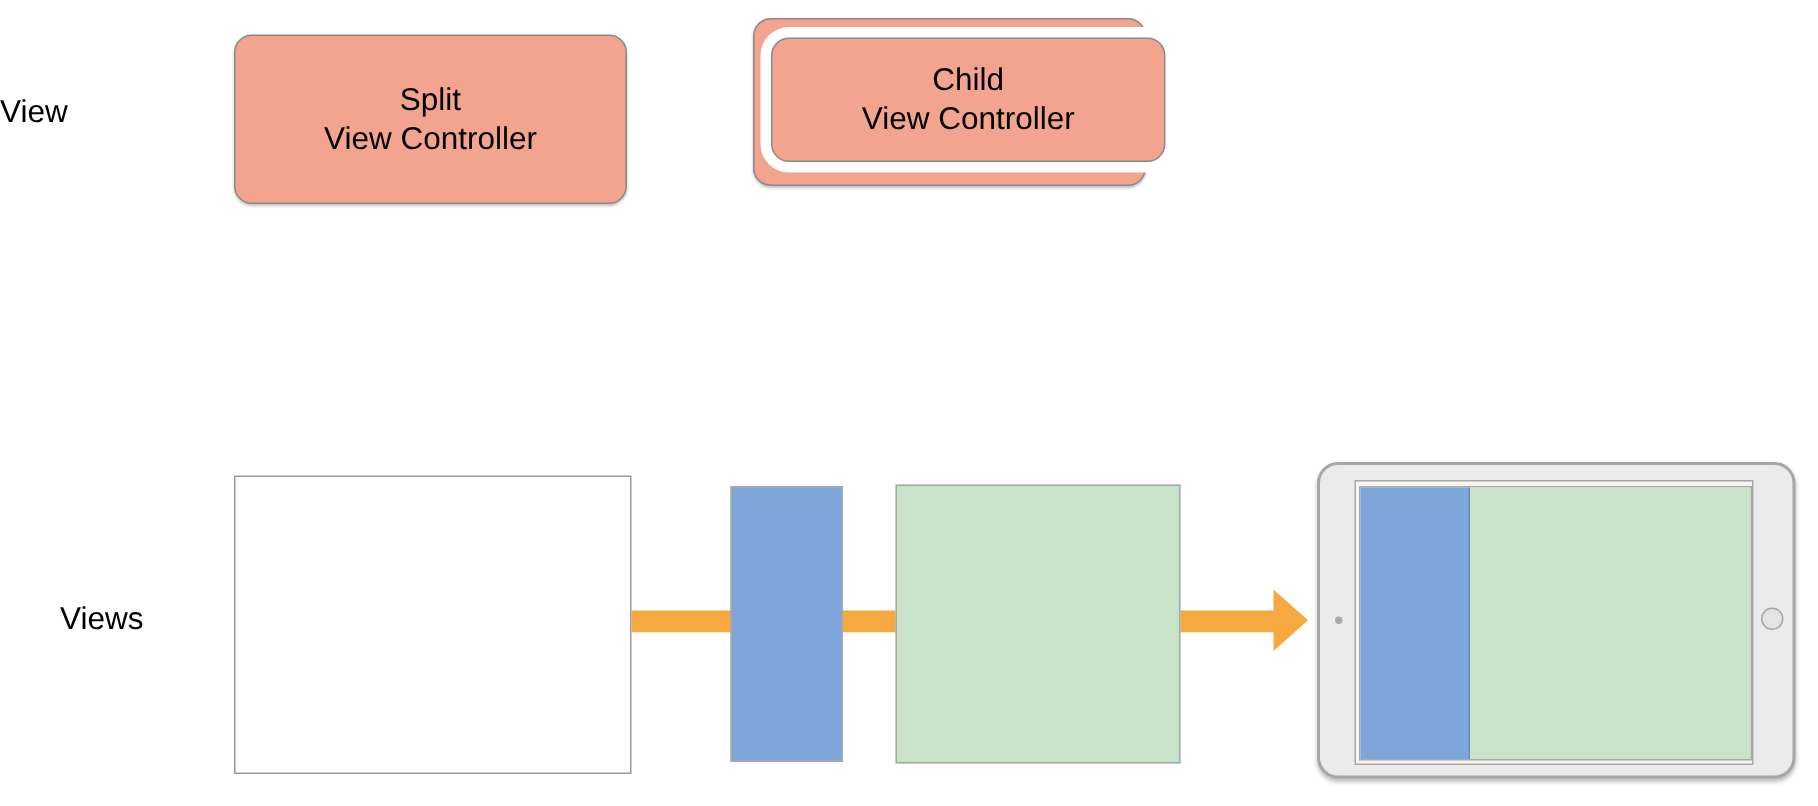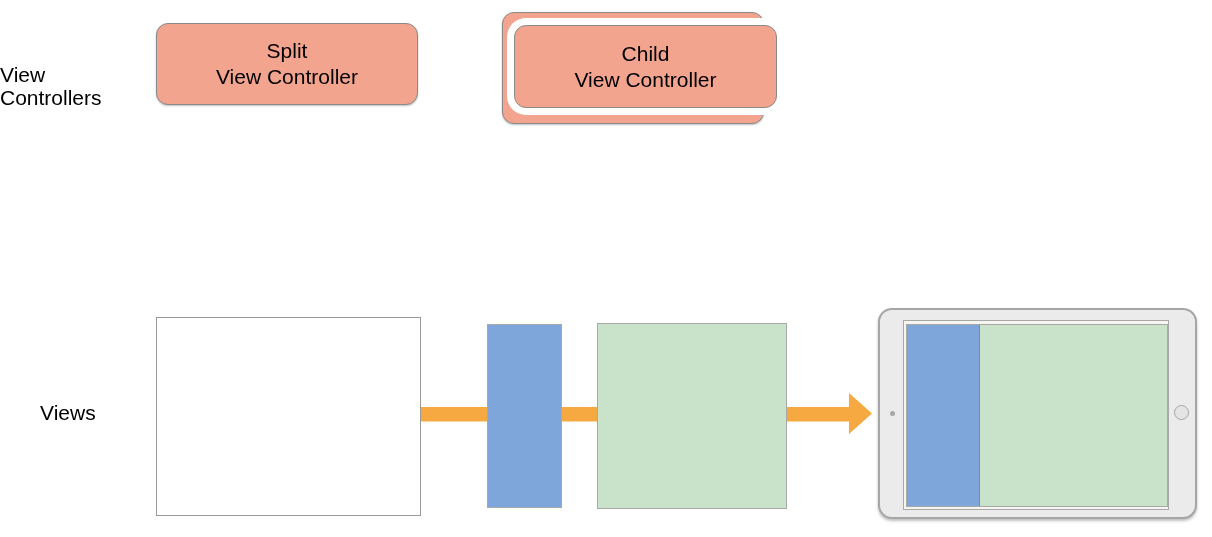--- a/index.html
+++ b/index.html
@@ -37,21 +37,21 @@
     display: flex;
     flex-direction: column;
     align-items: center;
     justify-content: center;
     font-size: 21px;
     line-height: 26px;
     text-align: center;
   }
   .node span { display: block; }
   .split-node {
-    left: 156px; top: 23px; width: 262px; height: 82px;
+    left: 156px; top: 23px; width: 262px; height: 113px;
     box-shadow: 0 1px 2px rgba(0,0,0,0.25);
   }
   .back-node {
     left: 502px; top: 12px; width: 262px; height: 112px;
     box-shadow: 0 1px 2px rgba(0,0,0,0.25);
   }
   .child-node {
     left: 514px; top: 25px; width: 263px; height: 83px;
     box-shadow: 0 0 0 7px #ffffff;
   }
@@ -126,21 +126,20 @@
   }
   .sc-green { flex: 1; background: var(--green); }
 </style>
 </head>
 <body>
 
 <div id="canvas">
 
   <div class="row-label vc-label">
     <span>View</span>
-    <span>Controllers</span>
   </div>
 
   <div class="node split-node">
     <span>Split</span>
     <span>View Controller</span>
   </div>
 
   <div class="node back-node"></div>
   <div class="node child-node">
     <span>Child</span>

